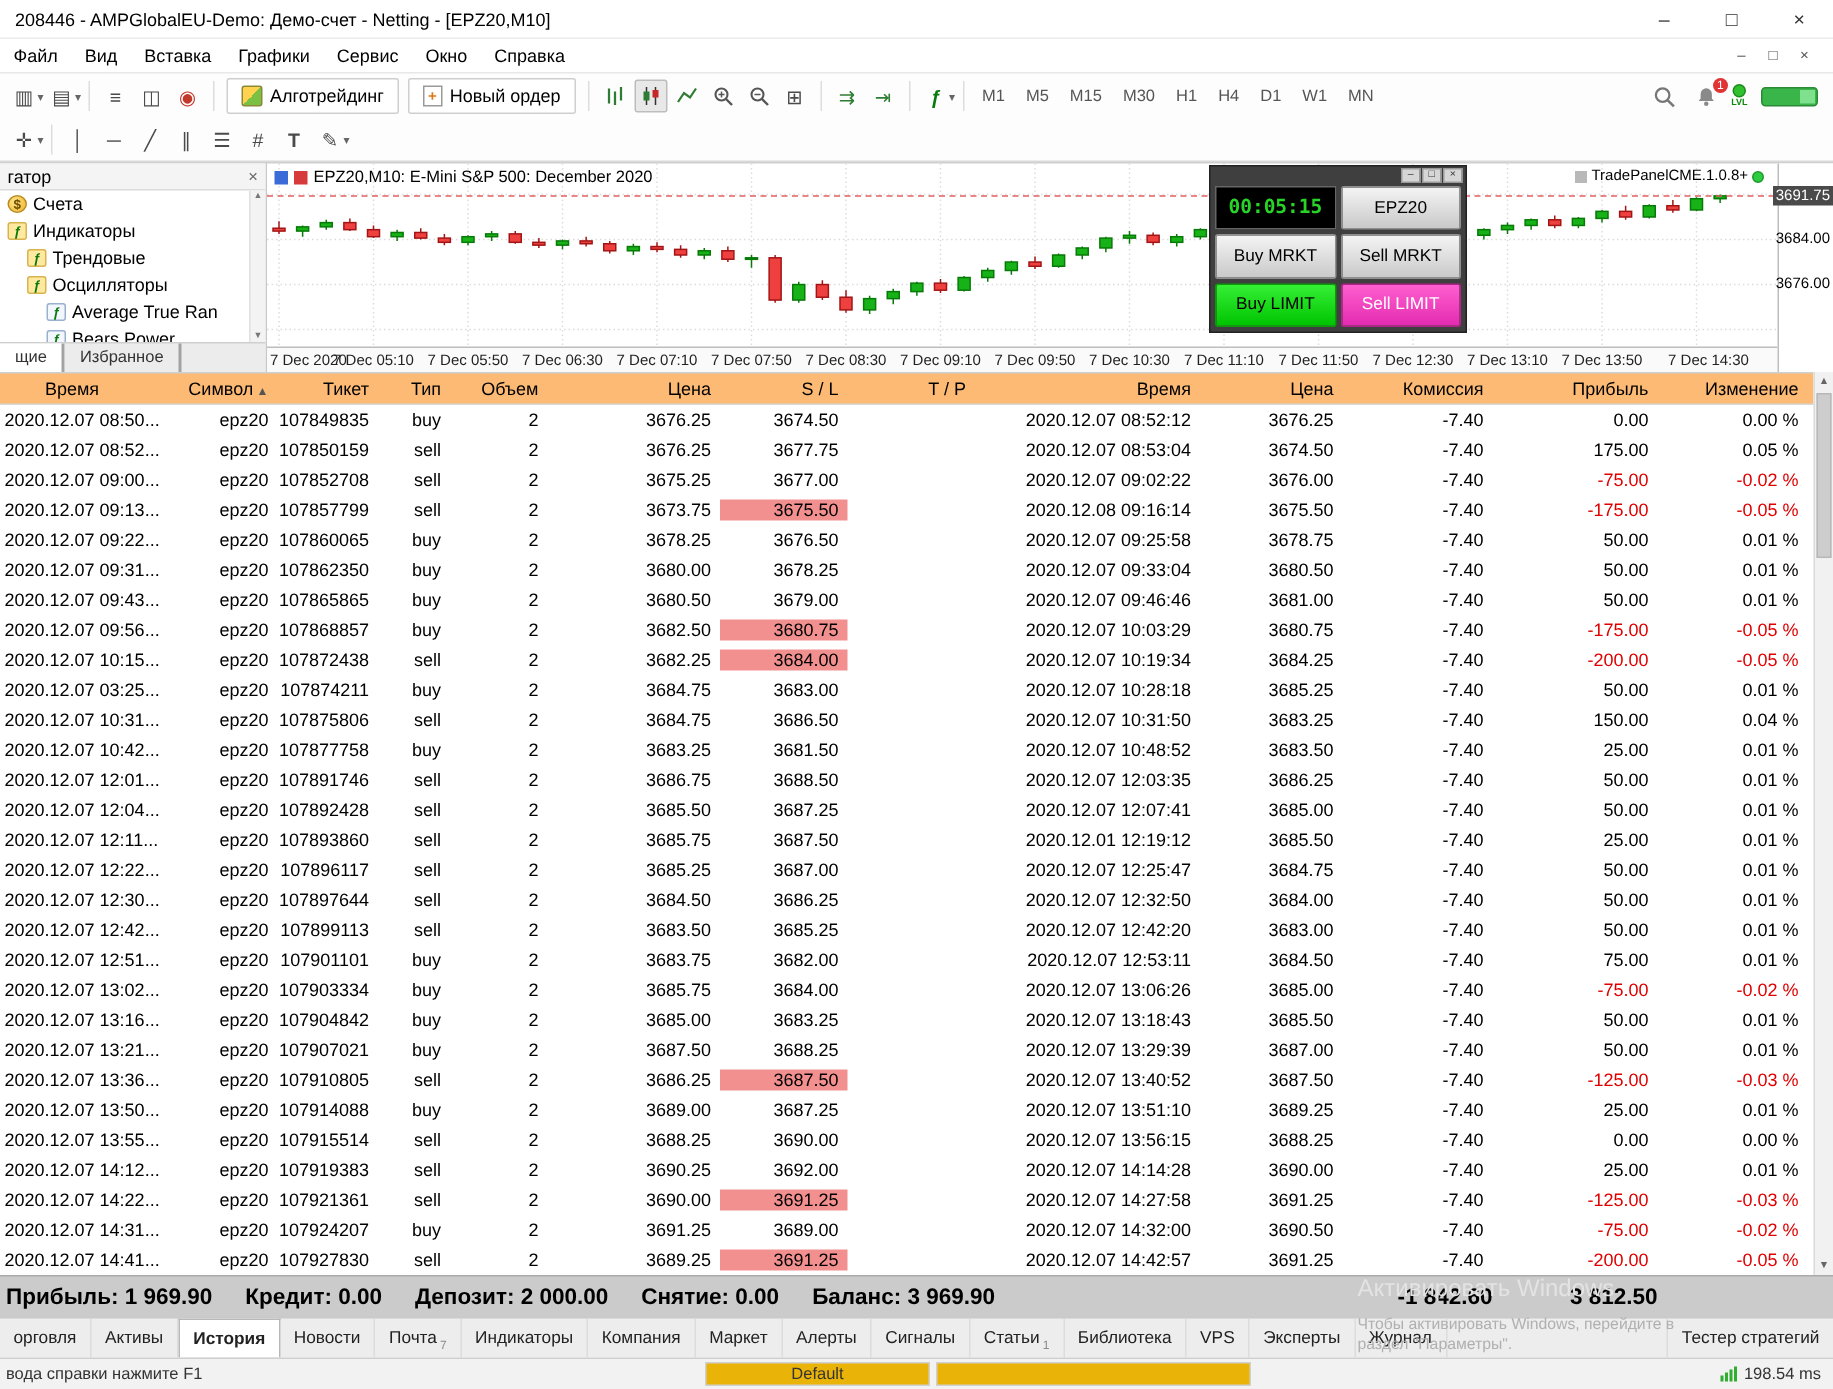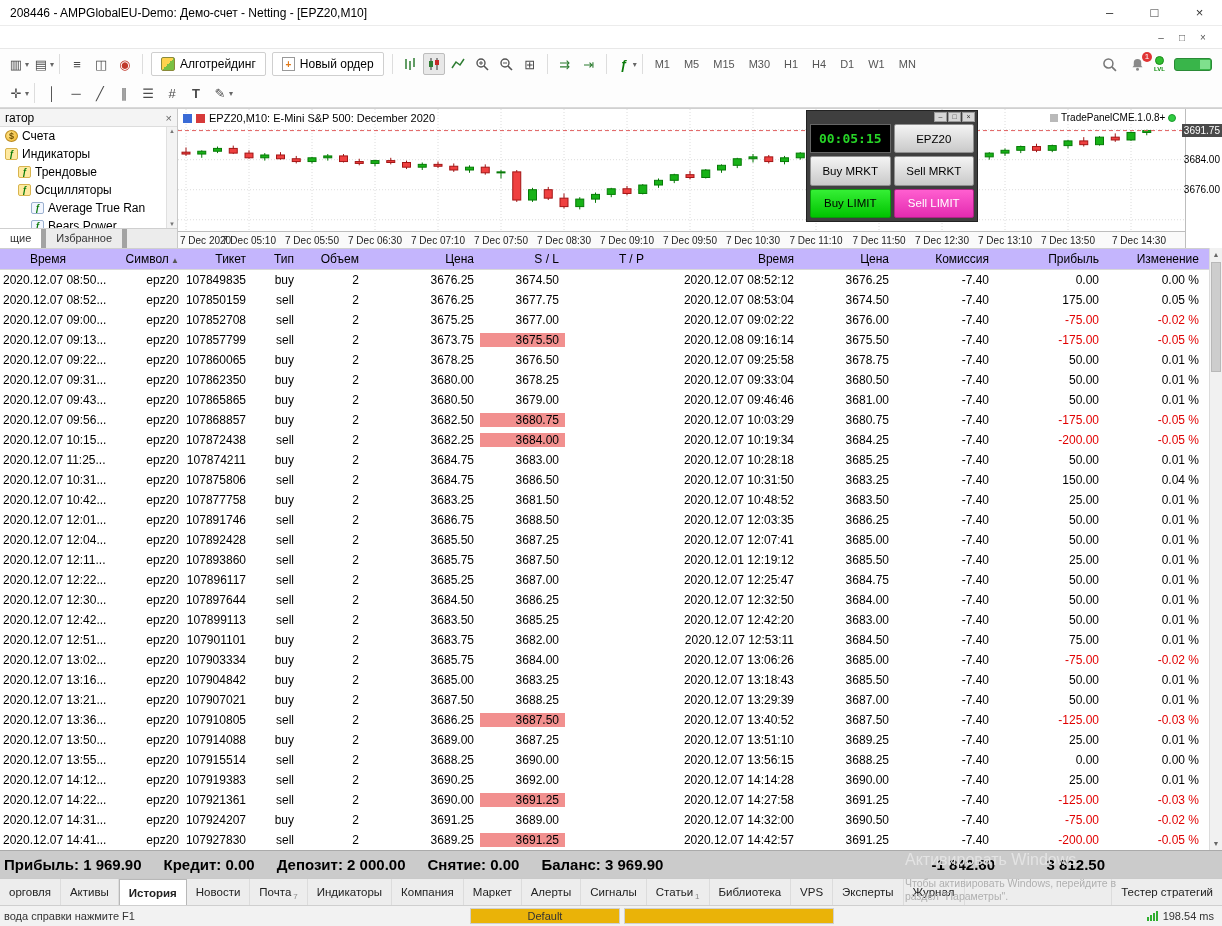--- a/index.html
+++ b/index.html
@@ -44,21 +44,21 @@
   .nav-header{height:18px;display:flex;align-items:center;justify-content:space-between;padding:0 5px;font-size:12px;background:#f4f4f4;border-bottom:1px solid #ddd;}
   .nav-close{font-size:11px;color:#666;}
   .nav-tree{position:absolute;top:18px;left:0;right:11px;bottom:20px;overflow:hidden;}
   .nav-row{height:18px;display:flex;align-items:center;font-size:12px;white-space:nowrap;}
   .nav-ic{width:13px;height:12px;margin-right:4px;display:inline-flex;align-items:center;justify-content:center;font-size:9px;flex:none;border-radius:2px;}
   .accounts-icon{background:radial-gradient(circle at 35% 35%,#ffe48a,#f0b429);border:1px solid #b98a1e;border-radius:50%;color:#704f00;font-weight:bold;}
   .folder-icon{background:#ffe9a0;border:1px solid #d8b44e;color:#0a7a0a;font-weight:bold;font-style:italic;}
   .leaf-icon{background:#f2f6ff;border:1px solid #9ab0cf;color:#0a7a0a;font-weight:bold;font-style:italic;}
   .nav-scroll{position:absolute;right:0;top:18px;bottom:20px;width:11px;background:#f3f3f3;border-left:1px solid #e0e0e0;font-size:6px;color:#777;display:flex;flex-direction:column;justify-content:space-between;align-items:center;padding:1px 0;}
   .nav-tabs{position:absolute;left:0;bottom:0;width:100%;height:20px;display:flex;background:#ececec;border-top:1px solid #cfcfcf;font-size:11px;}
-  .nav-tab{padding:3px 10px;border-right:5px solid #a3a3a3;color:#333;}
+  .nav-tab{padding:3px 10px;border-right:2px solid #a3a3a3;color:#333;}
   .nav-tab.active{background:#fff;}
 
   
   .chart{position:absolute;left:178px;top:108px;width:1044px;height:140px;background:#fff;border-top:1px solid #d0d0d0;}
   .plot{position:absolute;left:0;top:0;width:1007px;height:122px;overflow:hidden;}
   .chart-title{position:absolute;left:5px;top:3px;display:flex;align-items:center;gap:4px;font-size:11px;z-index:5;}
   .mini-ic{width:9px;height:9px;display:inline-block;}
   .timeaxis{position:absolute;left:0;top:122px;width:1007px;height:31px;background:#fafafa;border-top:1px solid #bdbdbd;font-size:10px;color:#222;overflow:hidden;}
   .t-label{position:absolute;top:3px;white-space:nowrap;}
   .paxis{position:absolute;left:1007px;top:0;width:37px;height:140px;border-left:1px solid #bdbdbd;font-size:10px;background:#fff;}
@@ -71,21 +71,21 @@
   .tp-cbtn{width:13px;height:10px;background:#d6d6d6;border:1px solid #9a9a9a;font-size:7px;line-height:8px;text-align:center;color:#333;}
   .tp-grid{position:absolute;left:3px;right:3px;top:13px;bottom:3px;display:grid;grid-template-columns:1fr 1fr;grid-template-rows:1fr 1fr 1fr;gap:3px;}
   .tp-timer{background:#000;border:1px solid #666;color:#27d427;font-family:"DejaVu Sans Mono",monospace;font-size:13px;font-weight:bold;display:flex;align-items:center;justify-content:center;}
   .tp-btn{background:linear-gradient(#f4f4f4,#c9c9c9);border:1px solid #8f8f8f;border-radius:2px;font-size:11.5px;display:flex;align-items:center;justify-content:center;color:#000;}
   .tp-buy-limit{background:linear-gradient(#35ef35,#00c400);border-color:#0a9a0a;}
   .tp-sell-limit{background:linear-gradient(#ff5fd0,#e32bb0);border-color:#b02387;color:#fff;}
   .tp-name{position:absolute;left:872px;top:3px;display:flex;align-items:center;gap:3px;font-size:10px;z-index:6;}
   .tp-dot{width:8px;height:8px;border-radius:50%;background:#2ecc40;border:1px solid #1d9a2e;}
 
   
-  .hist-header{position:absolute;left:0;top:248px;width:1209px;height:22px;display:grid;align-items:center;background:#c4b5fd;border-top:1px solid #cfcfcf;border-bottom:1px solid #d8d8d8;font-size:12px;}
+  .hist-header{position:absolute;left:0;top:248px;width:1209px;height:22px;display:grid;align-items:center;background:#fdba74;border-top:1px solid #cfcfcf;border-bottom:1px solid #d8d8d8;font-size:12px;}
   .hcell{text-align:right;padding-right:6px;white-space:nowrap;}
   .hcell.center{text-align:center;}
   .sort{font-size:8px;color:#555;}
   .hist-body{position:absolute;left:0;top:270px;width:1209px;height:580px;overflow:hidden;background:#fff;}
   .trow{display:grid;height:20px;align-items:center;font-size:12px;}
   .tcell{text-align:right;padding-right:6px;white-space:nowrap;}
   .tcell.left{text-align:left;padding-left:3px;}
   .tcell.neg{color:#e00000;}
   .tcell.slhit{background:#f2908f;}
 
@@ -130,20 +130,29 @@
   <div class="titlebar">
     <span class="title">208446 - AMPGlobalEU-Demo: Демо-счет - Netting - [EPZ20,M10]</span>
     <span class="win-ctrls">
       <span class="win-btn">–</span>
       <span class="win-btn">□</span>
       <span class="win-btn">×</span>
     </span>
   </div>
 
   <div class="menubar">
+    <span style="display:flex;">
+        <span class="menu-item">Файл</span>
+        <span class="menu-item">Вид</span>
+        <span class="menu-item">Вставка</span>
+        <span class="menu-item">Графики</span>
+        <span class="menu-item">Сервис</span>
+        <span class="menu-item">Окно</span>
+        <span class="menu-item">Справка</span>
+      </span>
     <span class="mdi-ctrls">
       <span class="mdi-btn">–</span>
       <span class="mdi-btn">□</span>
       <span class="mdi-btn">×</span>
     </span>
   </div>
 
   <div class="toolbar" id="toolbar1">
     <span class="tool">▥</span>
       <span class="caret">▾</span>
@@ -647,21 +656,21 @@
         <div class="tcell">3682.25</div>
         <div class="tcell slhit">3684.00</div>
         <div class="tcell"></div>
         <div class="tcell">2020.12.07 10:19:34</div>
         <div class="tcell">3684.25</div>
         <div class="tcell">-7.40</div>
         <div class="tcell neg">-200.00</div>
         <div class="tcell neg">-0.05 %</div>
       </div>
       <div class="trow" style="grid-template-columns: 102px 83px 67px 48px 65px 115px 85px 85px 150px 95px 100px 110px 100px;">
-        <div class="tcell left">2020.12.07 11:25...</div>
+        <div class="tcell left">2020.12.07 03:25...</div>
         <div class="tcell">epz20</div>
         <div class="tcell">107874211</div>
         <div class="tcell">buy</div>
         <div class="tcell">2</div>
         <div class="tcell">3684.75</div>
         <div class="tcell">3683.00</div>
         <div class="tcell"></div>
         <div class="tcell">2020.12.07 10:28:18</div>
         <div class="tcell">3685.25</div>
         <div class="tcell">-7.40</div>

